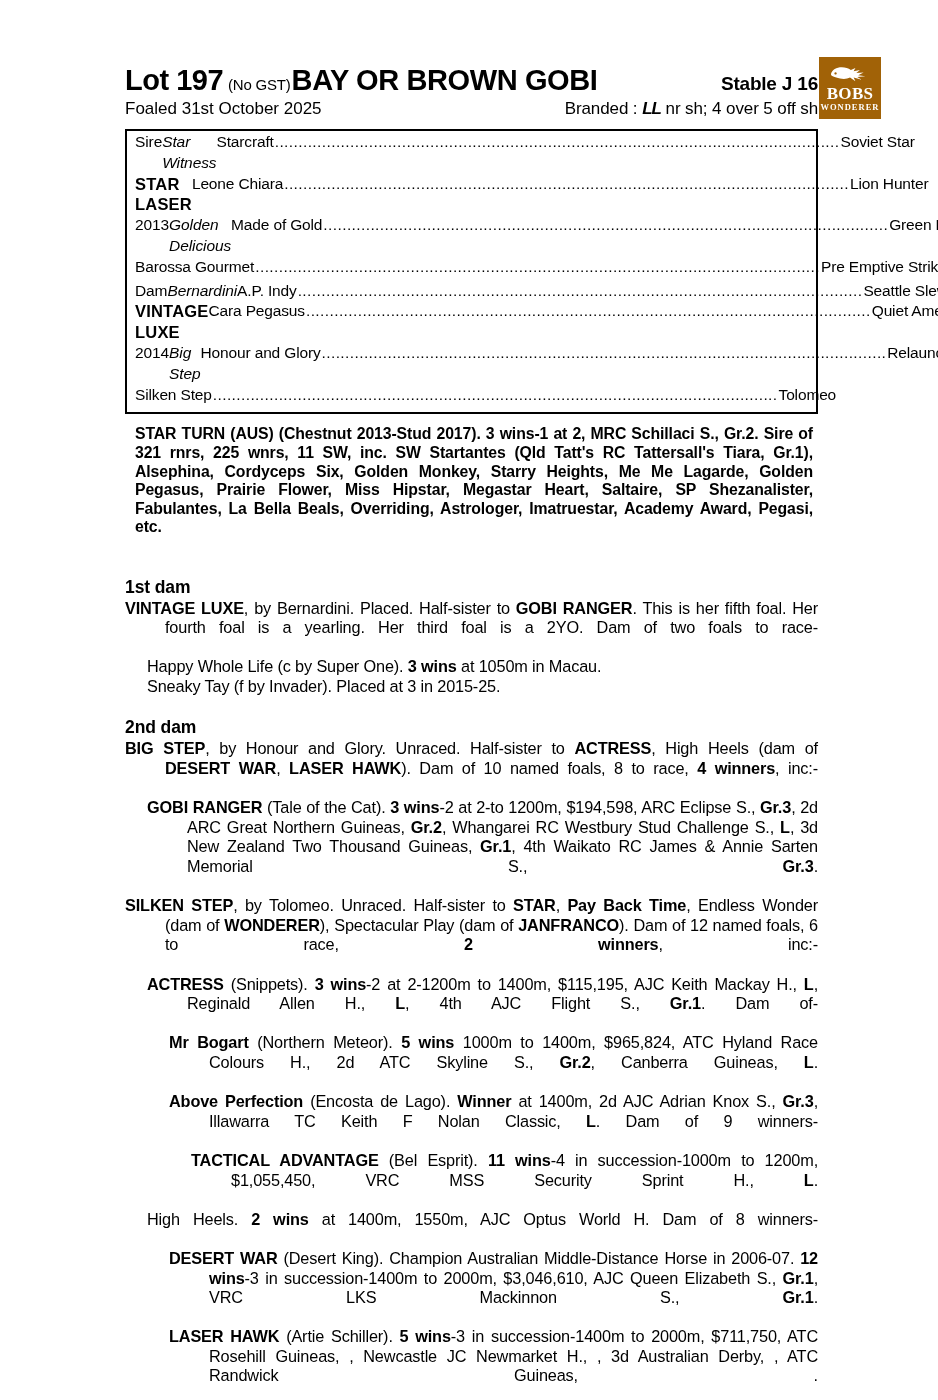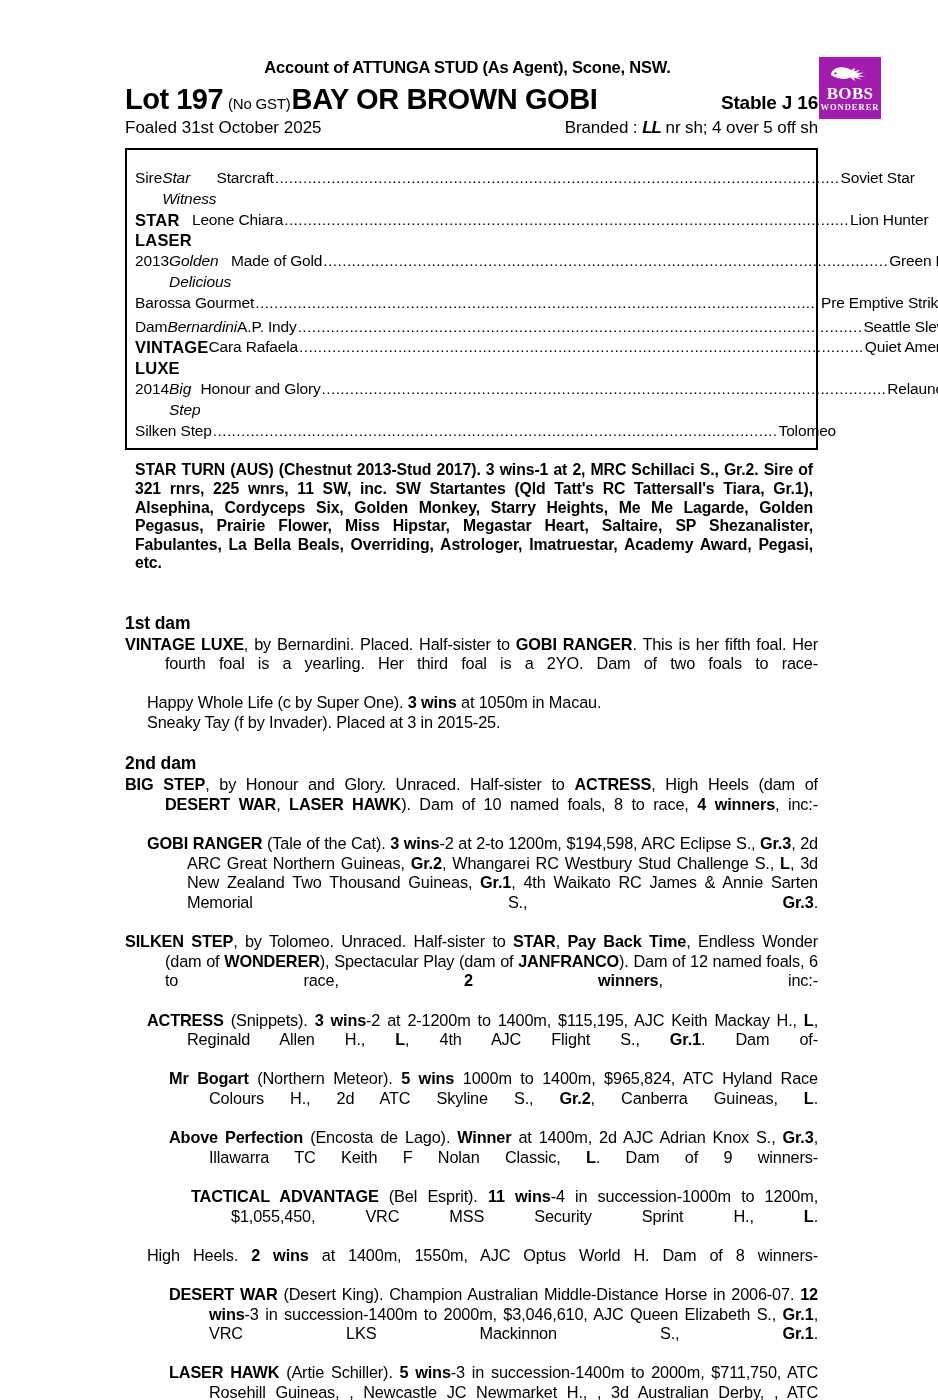--- a/index.html
+++ b/index.html
@@ -29,21 +29,21 @@
     position: relative;
     margin: 0 120px 0 125px;
     padding-top: 58px;
   }
   .bobs-logo {
     position: absolute;
     top: 57px;
     right: -63px;
     width: 62px;
     height: 62px;
-    background: #a21caf;
+    background: #a16207;
     display: flex;
     flex-direction: column;
     align-items: center;
     justify-content: flex-start;
     overflow: hidden;
   }
   .bobs-horse {
     margin-top: 7px;
     width: 46px;
     height: 19px;
@@ -120,21 +120,21 @@
     font-weight: bold;
     font-family: "Liberation Sans", sans-serif;
     letter-spacing: -1px;
     font-style: italic;
   }
 
   
   .ped-table {
     margin: 10px 120px 0 125px;
     border: 2px solid #000000;
-    padding: 18px 0 7px 0;
+    padding: 1px 0 7px 0;
     position: relative;
   }
   .ped-row {
     display: flex;
     line-height: 20.8px;
     font-size: 15.5px;
   }
   .ped-col1 {
     width: 200px;
     padding-left: 8px;
@@ -221,21 +221,20 @@
   <div class="header">
 
     <div class="bobs-logo">
       <svg class="bobs-horse" viewBox="0 0 100 42">
         <path fill="#ffffff" d="M8 22 C10 13 20 7 32 7 C40 7 46 9 52 13 L62 9 L58 16 L72 13 L64 20 L80 19 L68 25 L84 27 L66 29 L76 35 L58 30 L62 38 L50 30 C44 33 36 34 28 32 C16 29 7 27 8 22 Z M18 18 a2.6 2.6 0 1 0 0.1 0 Z"></path>
       </svg>
       <div class="bobs-word">BOBS</div>
       <div class="bobs-sub">WONDERER</div>
     </div>
 
-    <div class="account-line">Account of ATTUNGA STUD (As Agent), Scone, NSW.</div>
 
     <div class="lot-line">
       <span class="lot-number">Lot 197</span>
       <span class="no-gst">(No GST)</span>
       <span class="colt-desc">BAY OR BROWN GOBI</span>
       <span class="stable">Stable J 16</span>
     </div>
 
     <div class="foaled-line">
       <span>Foaled 31st October 2025</span>
@@ -288,21 +287,21 @@
           <div class="ped-col3">
             <span>A.P. Indy</span>
             <span class="dotfill">........................................................................................................................</span>
             <span>Seattle Slew</span>
           </div>
         </div>
         <div class="ped-row">
           <div class="ped-col1 bold">VINTAGE LUXE</div>
           <div class="ped-col2"></div>
           <div class="ped-col3">
-            <span>Cara Rafaela</span>
+            <span>Cara Pegasus</span>
             <span class="dotfill">........................................................................................................................</span>
             <span>Quiet American</span>
           </div>
         </div>
         <div class="ped-row">
           <div class="ped-col1">2014</div>
           <div class="ped-col2">Big Step</div>
           <div class="ped-col3">
             <span>Honour and Glory</span>
             <span class="dotfill">........................................................................................................................</span>

